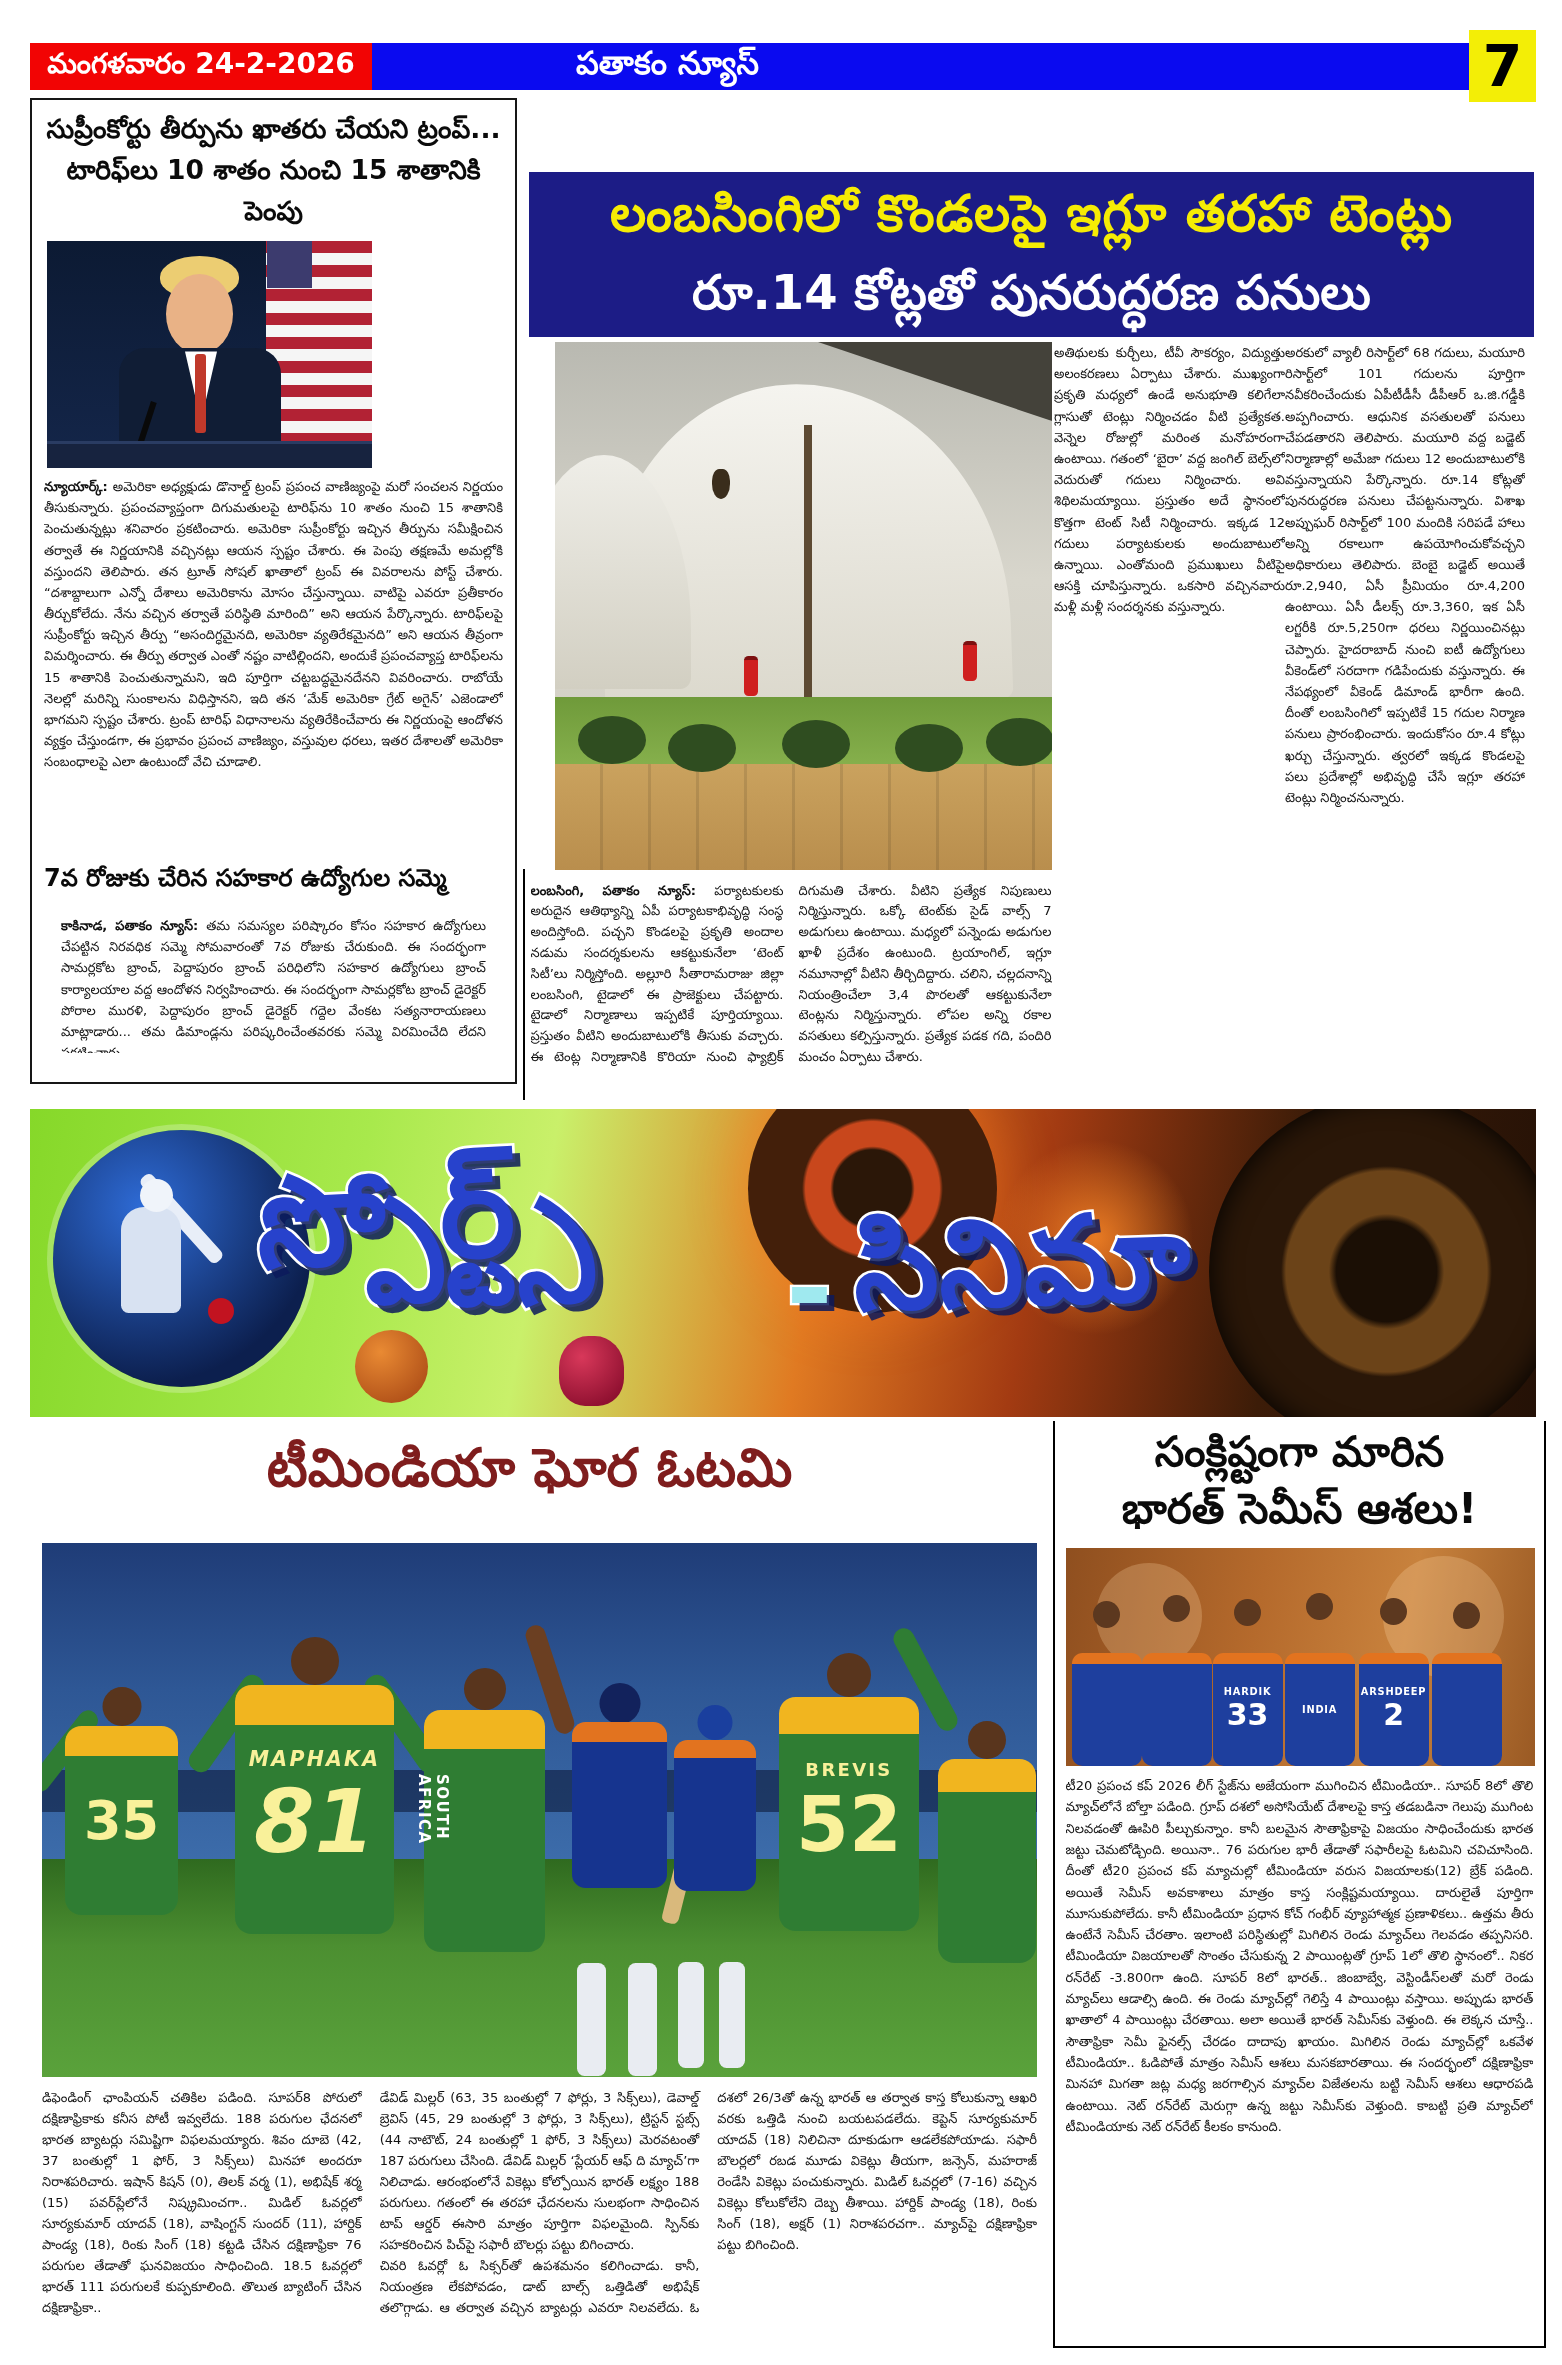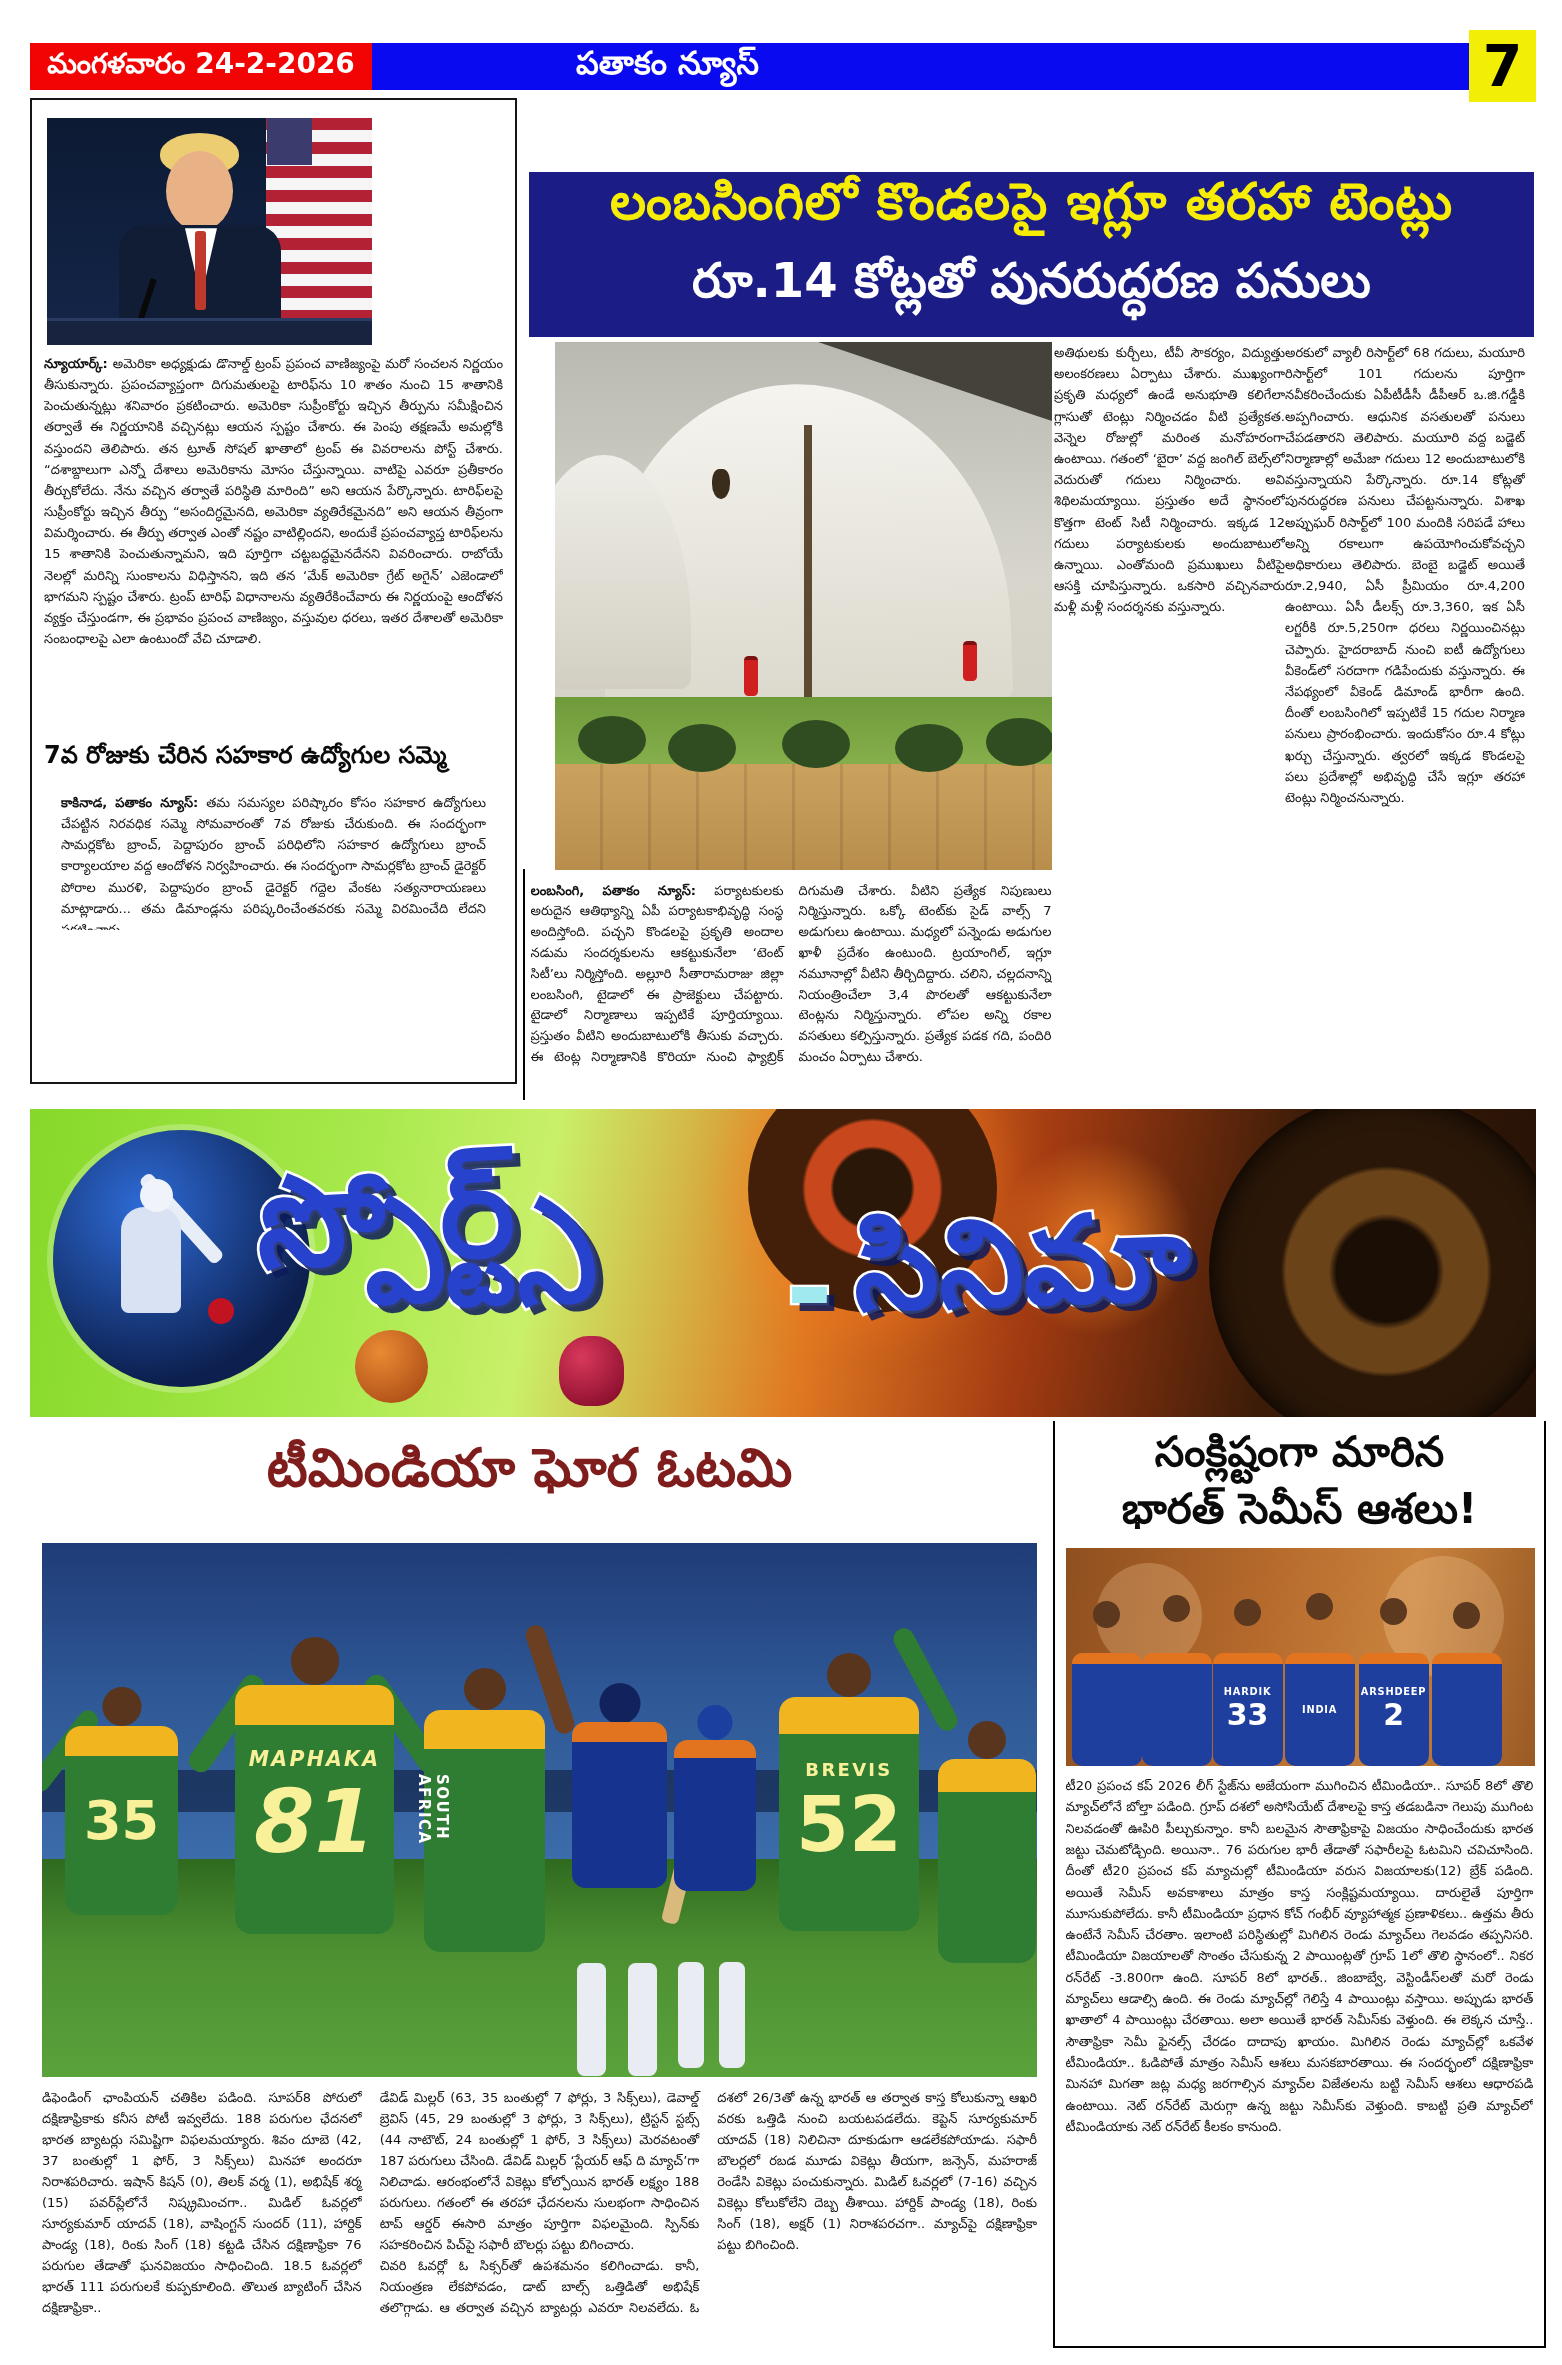--- a/index.html
+++ b/index.html
@@ -35,21 +35,21 @@
   .tp-mic{position:absolute;left:91px;top:159px;width:6px;height:83px;background:#090909;transform:rotate(18deg);}
   .tp-podium{position:absolute;left:0;bottom:0;width:100%;height:24px;background:#17233f;border-top:3.8px solid #2a3c63;}
   .bodytxt{font-size:13px;line-height:1.63;}
   .trump-body{height:376px;}
   .strike-head{font-size:24px;font-weight:bold;margin-top:12px;color:#0b0b0b;}
   .strike-body{height:138px;margin-top:4.5px;}
   b.dl{font-weight:bold;}
 
   
   .navy-box{left:529px;top:172px;width:1005px;height:165px;background:#1c1c86;text-align:center;}
-  .tent-h1{color:#f6ec04;font-weight:bold;font-size:51px;letter-spacing:0.8px;}
+  .tent-h1{color:#f6ec04;font-weight:bold;font-size:51px;margin-top:12px;letter-spacing:0.8px;}
   .tent-h2{color:#ffffff;font-weight:bold;font-size:48px;margin-top:7.6px;}
   .tent-wrap{left:529px;top:342px;width:1005px;height:763px;display:flex;}
   .tent-left{width:525px;}
   .tent-photo{position:relative;width:497px;height:528px;margin-left:26px;overflow:hidden;background:linear-gradient(#b9b9b1,#d8d6cc 45%,#cfccc0);}
   .tnt-canopy{position:absolute;right:0;top:0;width:234px;height:113px;background:#44423a;clip-path:polygon(0 0,100% 0,100% 70%);}
   .tnt-big{position:absolute;left:45px;top:42px;width:408px;height:325px;background:linear-gradient(#f5f4ef,#dbd8cc);
     border-radius:48% 52% 6% 6% / 72% 76% 4% 4%;transform:rotate(-2deg);}
   .tnt-small{position:absolute;left:-38px;top:113px;width:174px;height:234px;background:linear-gradient(#efeee8,#d2cfc2);
     border-radius:50% 50% 6% 6% / 75% 75% 5% 5%;}
   .tnt-pole{position:absolute;left:249px;top:83px;width:7.6px;height:333px;background:#5d4a33;}
@@ -128,20 +128,24 @@
   <span>మంగళవారం  24-2-2026</span>
 </div>
 <div class="abs hdr-blue">
   <span>పతాకం న్యూస్</span>
 </div>
 <div class="abs hdr-page">
   <span>7</span>
 </div>
 
 <div class="abs trump-box clip">
+  <div class="trump-head">
+    <div>సుప్రీంకోర్టు తీర్పును ఖాతరు చేయని ట్రంప్...</div>
+    <div>టారిఫ్‌లు 10 శాతం నుంచి 15 శాతానికి పెంపు</div>
+  </div>
   <div class="trump-photo">
     <div class="tp-flag"></div>
     <div class="tp-canton"></div>
     <div class="tp-hair"></div>
     <div class="tp-face"></div>
     <div class="tp-suit"></div>
     <div class="tp-shirt"></div>
     <div class="tp-tie"></div>
     <div class="tp-mic"></div>
     <div class="tp-podium"></div>

